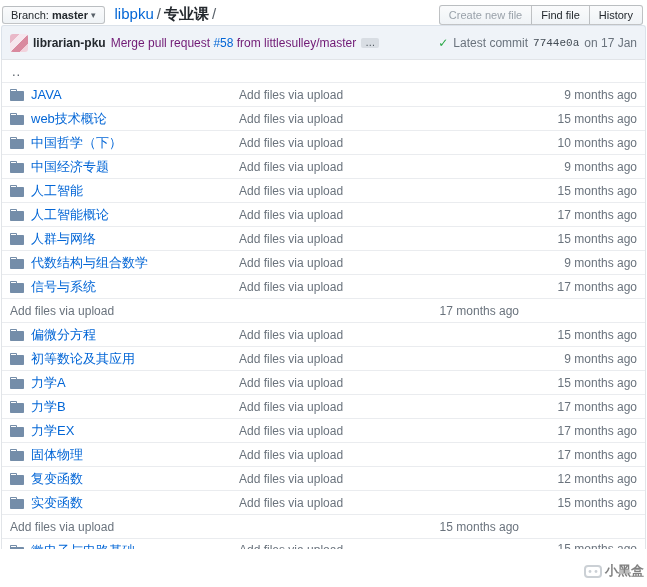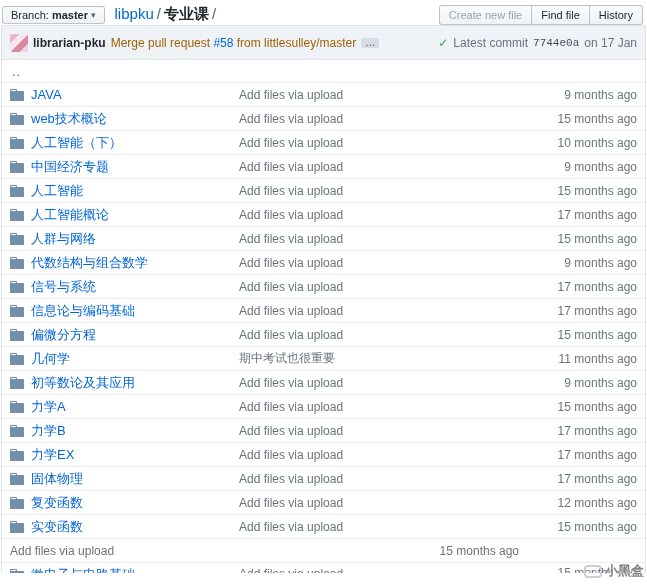--- a/index.html
+++ b/index.html
@@ -44,21 +44,21 @@
     padding:0 8px; font-size:12px;
     background:#eff3f8; border:1px solid #dbe2ea; border-bottom:0;
     border-radius:3px 3px 0 0; white-space:nowrap;
   }
   .avatar {
     width:18px; height:18px; border-radius:3px; flex:none;
     background:
       linear-gradient(135deg,#e9b8c8 0 25%,#f6e7ee 0 50%,#d98a9f 0 75%,#f2d3dd 0);
   }
   .author { font-weight:bold; color:#24292e; }
-  .msg a { color:#a16207; }
+  .msg a { color:#701a75; }
   .msg .issue-link { color:#0366d6; }
   .ellipsis {
     border:0; background:#d8dde3; color:#444d56; border-radius:2px;
     font-size:10px; line-height:6px; height:10px; padding:0 4px; cursor:pointer;
   }
   .spacer { flex:1; }
   .check { color:#28a745; font-weight:bold; font-size:12px; }
   .latest, .cdate { color:#6a737d; }
   .sha { font-family:Liberation Mono, monospace; font-size:11px; color:#444d56; }
 
@@ -152,21 +152,21 @@
       <a class="fmsg">Add files via upload</a>
     </span>
     <span class="age-cell">15 months ago</span>
   </div>
 
   <div class="row">
     <span class="name-cell">
       <svg class="folder" width="14" height="16" viewBox="0 0 14 16" aria-hidden="true">
         <path fill="currentColor" d="M13 4H7V3c0-.66-.31-1-1-1H1c-.55 0-1 .45-1 1v10c0 .55.45 1 1 1h12c.55 0 1-.45 1-1V5c0-.55-.45-1-1-1zM6 4H1V3h5v1z"></path>
       </svg>
-      <a class="fname">人工智能（下）</a>
+      <a class="fname">中国哲学（下）</a>
     </span>
     <span class="msg-cell">
       <a class="fmsg">Add files via upload</a>
     </span>
     <span class="age-cell">10 months ago</span>
   </div>
 
   <div class="row">
     <span class="name-cell">
       <svg class="folder" width="14" height="16" viewBox="0 0 14 16" aria-hidden="true">
@@ -239,57 +239,39 @@
       </svg>
       <a class="fname">信号与系统</a>
     </span>
     <span class="msg-cell">
       <a class="fmsg">Add files via upload</a>
     </span>
     <span class="age-cell">17 months ago</span>
   </div>
 
   <div class="row">
-    <span class="name-cell">
-      <svg class="folder" width="14" height="16" viewBox="0 0 14 16" aria-hidden="true">
-        <path fill="currentColor" d="M13 4H7V3c0-.66-.31-1-1-1H1c-.55 0-1 .45-1 1v10c0 .55.45 1 1 1h12c.55 0 1-.45 1-1V5c0-.55-.45-1-1-1zM6 4H1V3h5v1z"></path>
-      </svg>
-      <a class="fname">信息论与编码基础</a>
-    </span>
     <span class="msg-cell">
       <a class="fmsg">Add files via upload</a>
     </span>
     <span class="age-cell">17 months ago</span>
   </div>
 
   <div class="row">
     <span class="name-cell">
       <svg class="folder" width="14" height="16" viewBox="0 0 14 16" aria-hidden="true">
         <path fill="currentColor" d="M13 4H7V3c0-.66-.31-1-1-1H1c-.55 0-1 .45-1 1v10c0 .55.45 1 1 1h12c.55 0 1-.45 1-1V5c0-.55-.45-1-1-1zM6 4H1V3h5v1z"></path>
       </svg>
       <a class="fname">偏微分方程</a>
     </span>
     <span class="msg-cell">
       <a class="fmsg">Add files via upload</a>
     </span>
     <span class="age-cell">15 months ago</span>
   </div>
 
-  <div class="row">
-    <span class="name-cell">
-      <svg class="folder" width="14" height="16" viewBox="0 0 14 16" aria-hidden="true">
-        <path fill="currentColor" d="M13 4H7V3c0-.66-.31-1-1-1H1c-.55 0-1 .45-1 1v10c0 .55.45 1 1 1h12c.55 0 1-.45 1-1V5c0-.55-.45-1-1-1zM6 4H1V3h5v1z"></path>
-      </svg>
-      <a class="fname">几何学</a>
-    </span>
-    <span class="msg-cell">
-      <a class="fmsg">期中考试也很重要</a>
-    </span>
-    <span class="age-cell">11 months ago</span>
-  </div>
 
   <div class="row">
     <span class="name-cell">
       <svg class="folder" width="14" height="16" viewBox="0 0 14 16" aria-hidden="true">
         <path fill="currentColor" d="M13 4H7V3c0-.66-.31-1-1-1H1c-.55 0-1 .45-1 1v10c0 .55.45 1 1 1h12c.55 0 1-.45 1-1V5c0-.55-.45-1-1-1zM6 4H1V3h5v1z"></path>
       </svg>
       <a class="fname">初等数论及其应用</a>
     </span>
     <span class="msg-cell">
       <a class="fmsg">Add files via upload</a>

